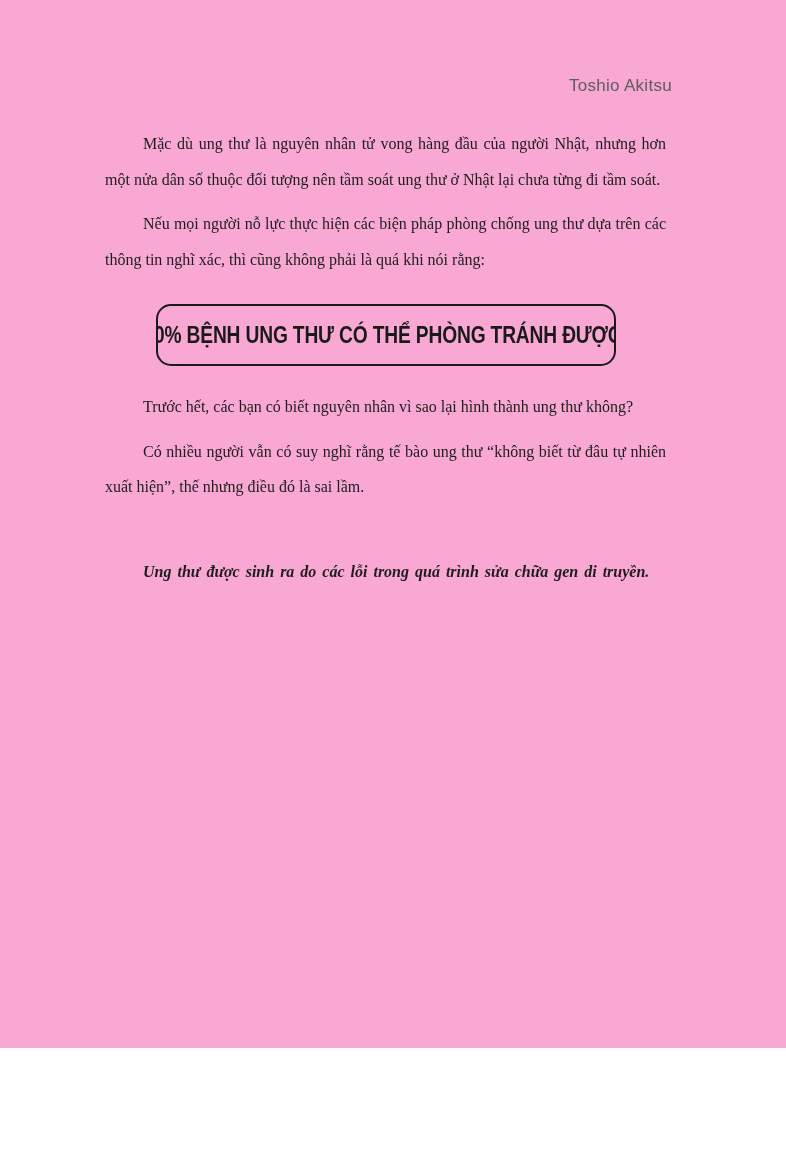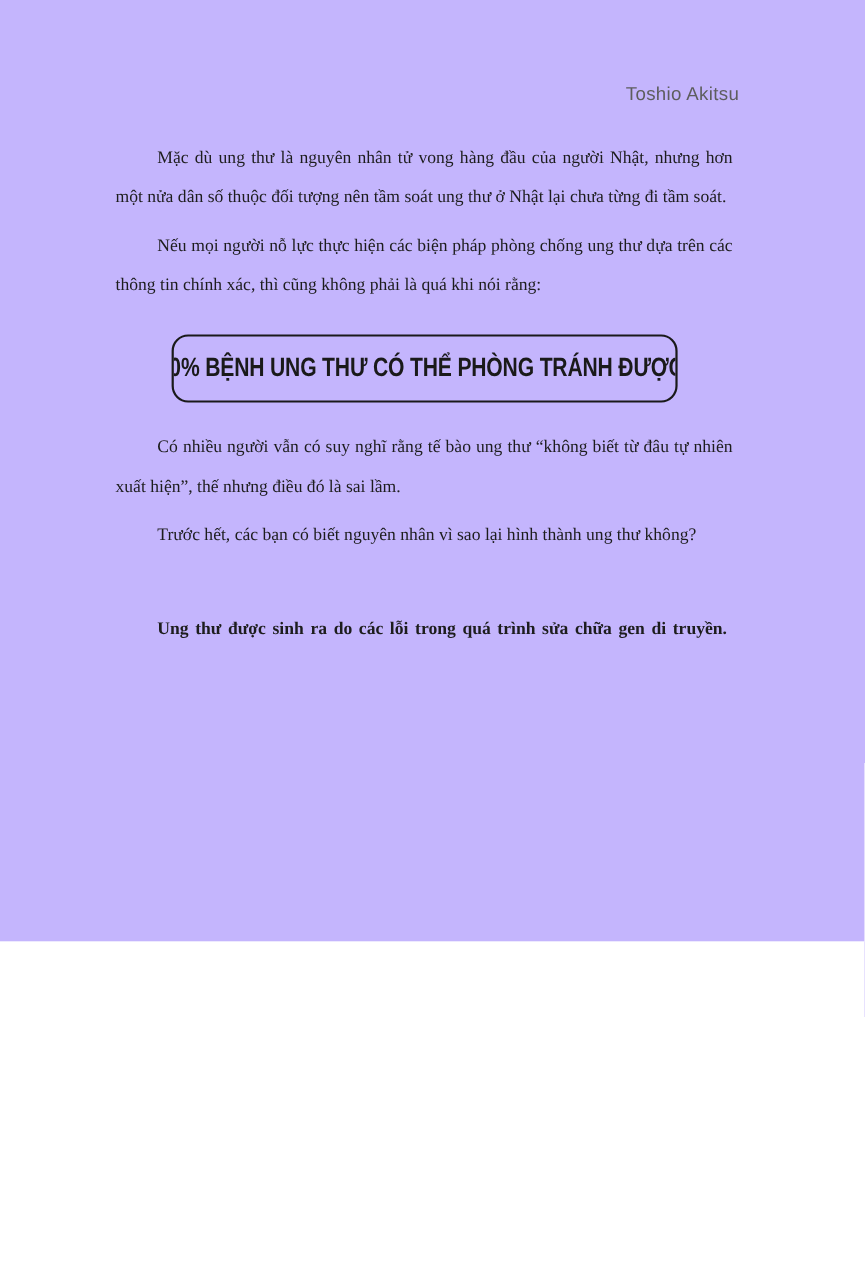--- a/index.html
+++ b/index.html
@@ -1,21 +1,21 @@
 <!DOCTYPE html>
 <html lang="vi"><head>
 <meta charset="utf-8">
 <style>
   * { margin: 0; padding: 0; box-sizing: border-box; }
   html, body { background: #ffffff; }
   .page {
     position: relative;
     width: 786px;
-    height: 856px;
-    background: #c4b5fd;
+    height: 1048px;
+    background: #f9a8d4;
     font-family: "Liberation Serif", "DejaVu Serif", serif;
     color: #1d1d1d;
     overflow: hidden;
   }
   .author {
     position: absolute;
     top: 76px;
     right: 114px;
     font-family: "Liberation Sans", "DejaVu Sans", sans-serif;
     font-size: 17px;
@@ -33,20 +33,21 @@
     line-height: 35.5px;
     text-align: justify;
     text-indent: 38px;
     margin-bottom: 9px;
     color: #1d1d1d;
   }
   .para.bold {
     font-weight: bold;
     margin-top: 49px;
     word-spacing: 2px;
+    font-style: italic;
   }
   .callout {
     margin: 27px auto 23px auto;
     width: 460px;
     height: 62px;
     border: 2.5px solid #1a1a1a;
     border-radius: 15px;
     display: flex;
     align-items: center;
     justify-content: center;
@@ -80,29 +81,29 @@
 <div class="page">
 
   <div class="author">Toshio Akitsu</div>
 
   <div class="body-block">
 
     <p class="para">Mặc dù ung thư là nguyên nhân tử vong hàng đầu của người Nhật, nhưng hơn một nửa dân số thuộc đối tượng nên tầm soát ung thư ở Nhật lại chưa từng đi tầm soát.</p>
 
 
 
-    <p class="para">Nếu mọi người nỗ lực thực hiện các biện pháp phòng chống ung thư dựa trên các thông tin chính xác, thì cũng không phải là quá khi nói rằng:</p>
+    <p class="para">Nếu mọi người nỗ lực thực hiện các biện pháp phòng chống ung thư dựa trên các thông tin nghĩ xác, thì cũng không phải là quá khi nói rằng:</p>
 
     <div class="callout">
       <span class="callout-text">90% BỆNH UNG THƯ CÓ THỂ PHÒNG TRÁNH ĐƯỢC.</span>
     </div>
 
+    <p class="para">Trước hết, các bạn có biết nguyên nhân vì sao lại hình thành ung thư không?</p>
+
     <p class="para">Có nhiều người vẫn có suy nghĩ rằng tế bào ung thư “không biết từ đâu tự nhiên xuất hiện”, thế nhưng điều đó là sai lầm.</p>
-
-    <p class="para">Trước hết, các bạn có biết nguyên nhân vì sao lại hình thành ung thư không?</p>
 
     <p class="para bold">Ung thư được sinh ra do các lỗi trong quá trình sửa chữa gen di truyền.</p>
 
   </div>
 
   <div class="page-number">7</div>
 
 </div>
 
 </body></html>

